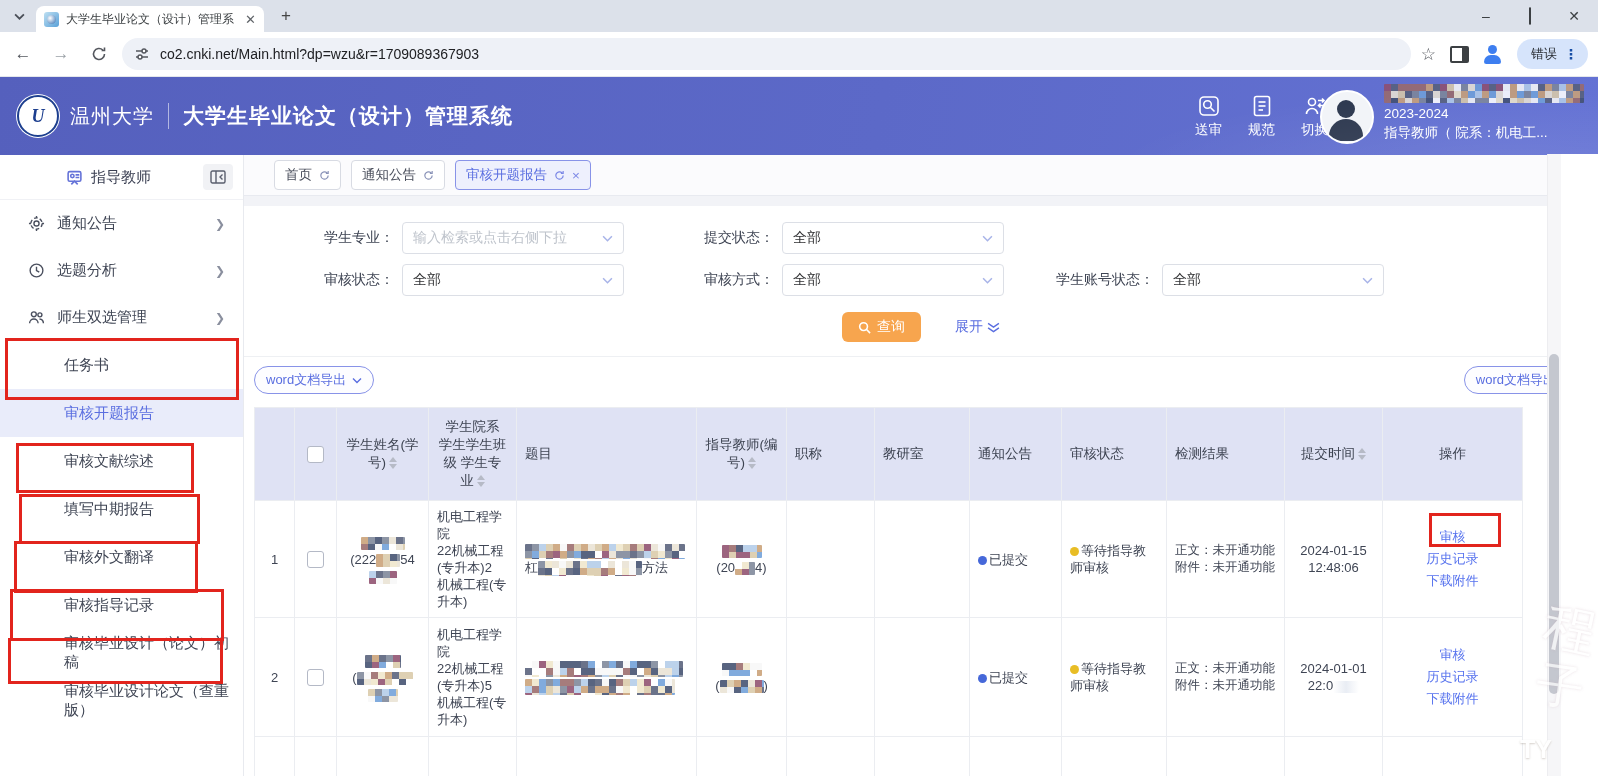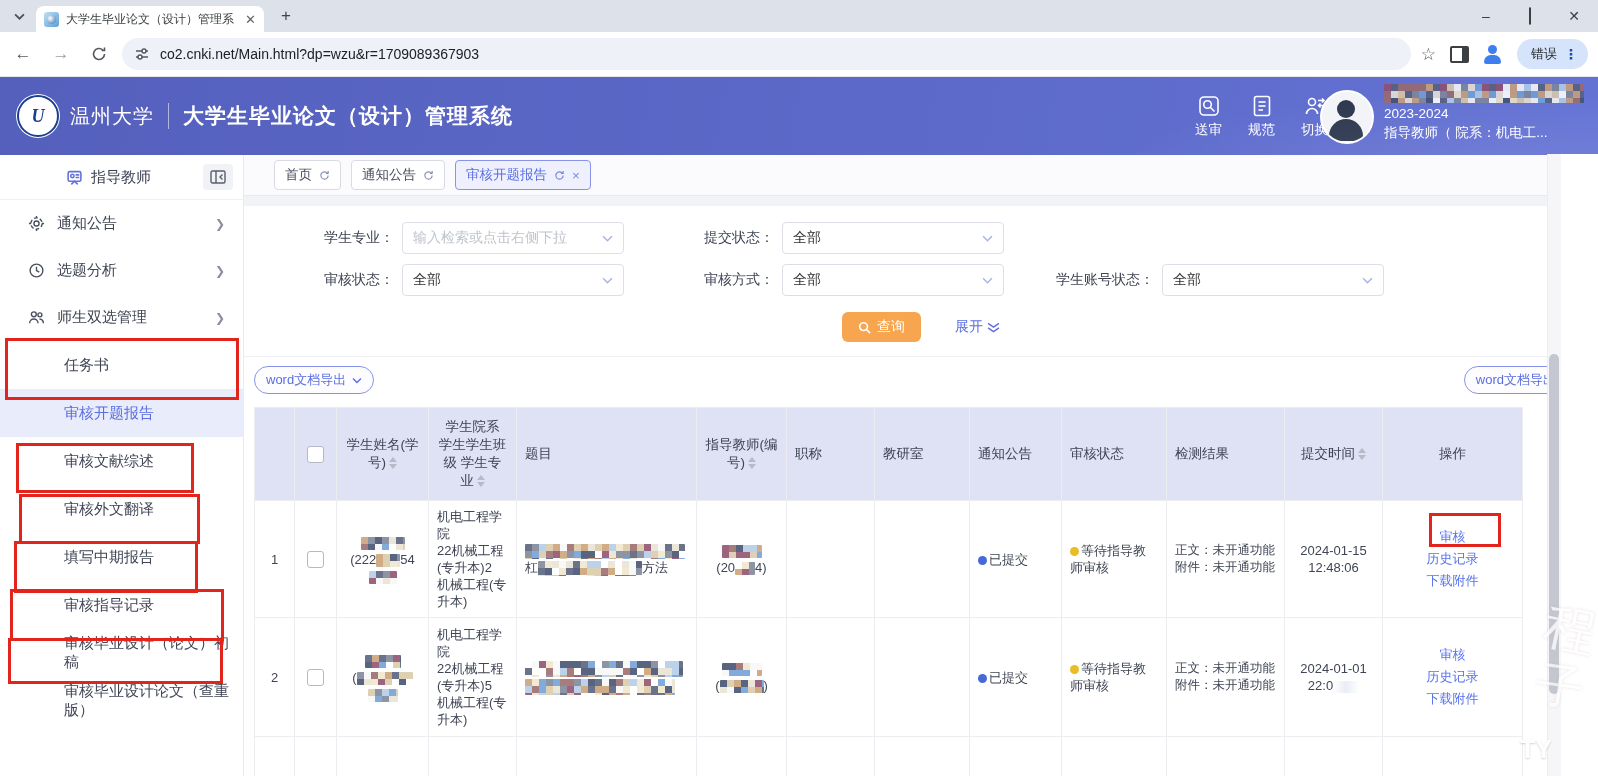--- a/index.html
+++ b/index.html
@@ -378,22 +378,22 @@
             </svg>
         </span>
         <span class="lbl">师生双选管理</span>
         <span class="chev">❯</span>
       </div>
 
 
       <div class="sb-sub">任务书</div>
       <div class="sb-sub sel">审核开题报告</div>
       <div class="sb-sub">审核文献综述</div>
+      <div class="sb-sub">填写中期报告</div>
       <div class="sb-sub">审核外文翻译</div>
-      <div class="sb-sub">填写中期报告</div>
       <div class="sb-sub">审核指导记录</div>
       <div class="sb-sub">审核毕业设计（论文）初稿</div>
       <div class="sb-sub">审核毕业设计论文（查重版）</div>
     </div>
 
     <div class="main">
       <div class="tabbar">
         <div class="ptab">
           <span>首页</span>
           <span class="ric">

